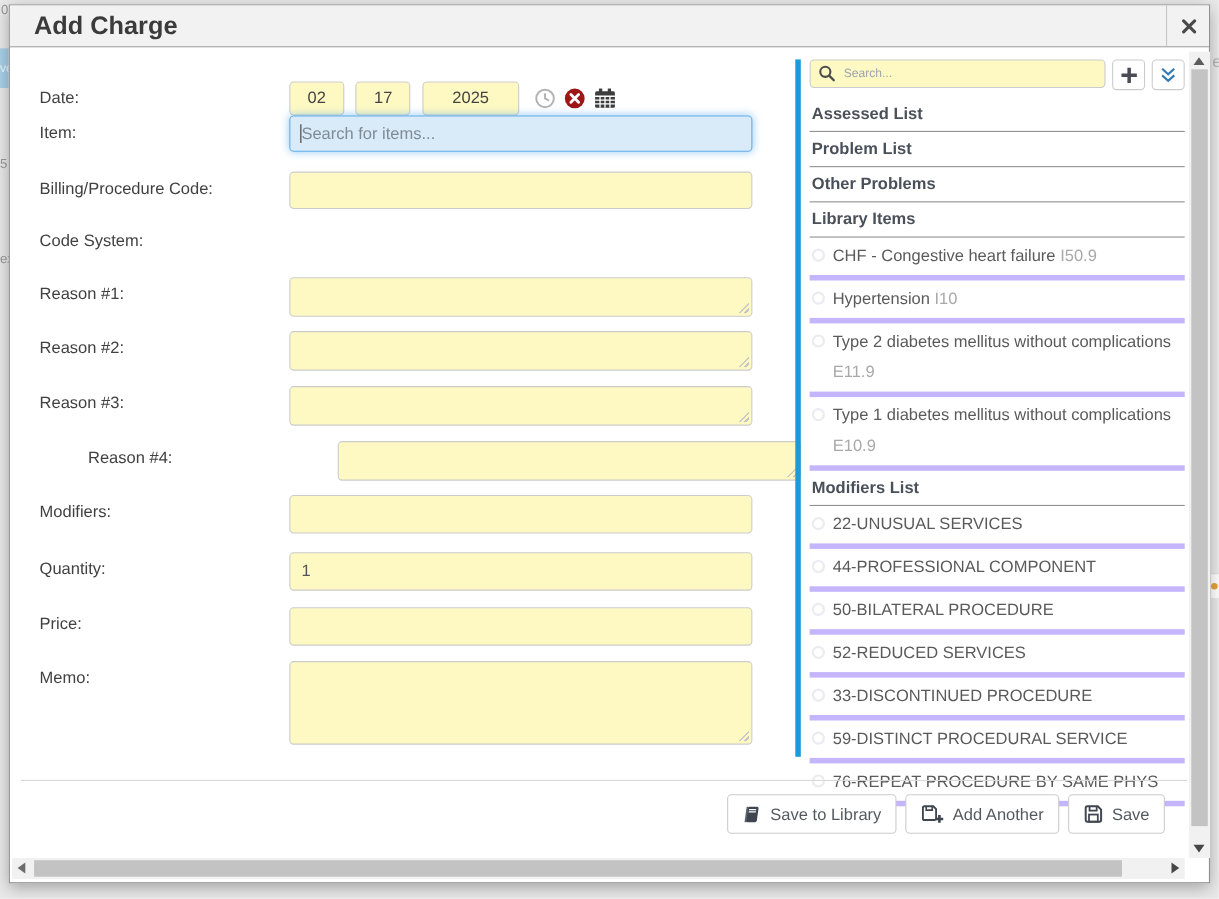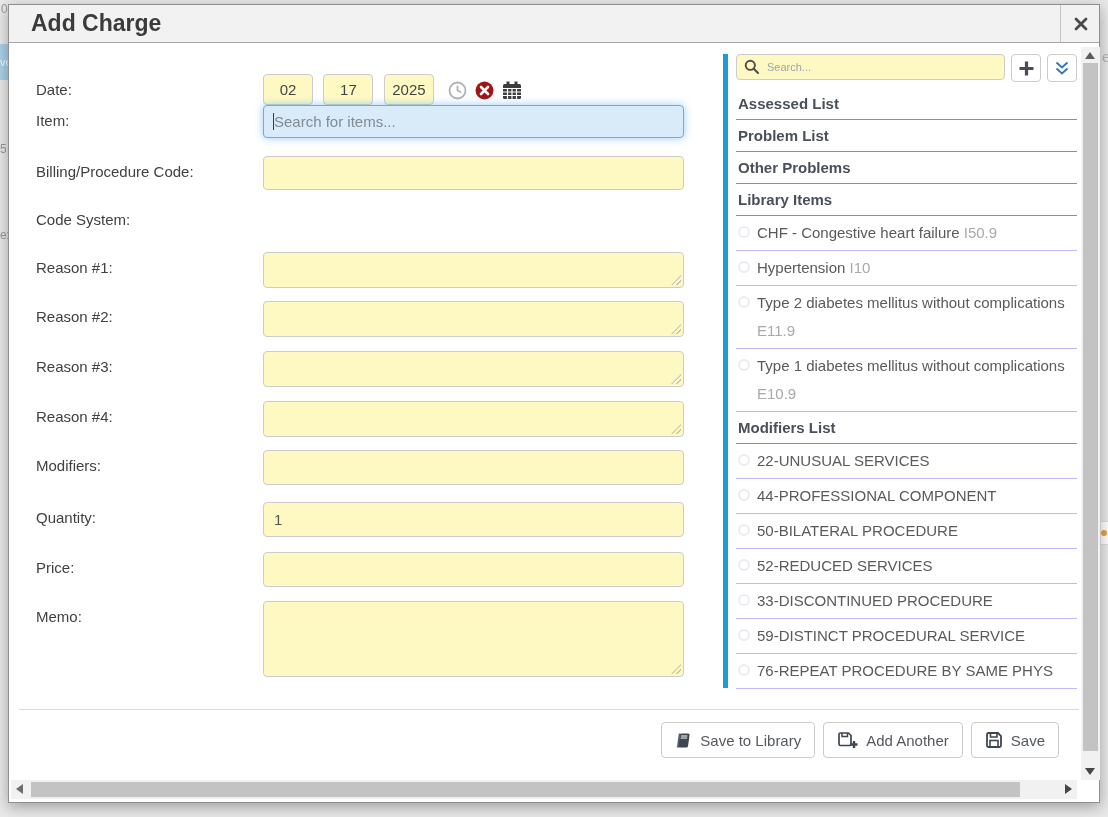--- a/index.html
+++ b/index.html
@@ -28,40 +28,40 @@
   input::placeholder, textarea::placeholder { color:#9aa4ad; }
   .txt { width:421px; height:34px; padding:0 10px; }
   .tarea-wrap { position:relative; width:421px; }
   .tarea { width:421px; height:36px; resize:none; padding:4px 10px; display:block; }
   .tarea.memo { height:76px; }
   .grip { position:absolute; right:3px; bottom:3px; width:10px; height:10px; pointer-events:none;
           background:repeating-linear-gradient(-45deg, transparent 0 2.2px, #c4c4c4 2.2px 3.6px);
           clip-path:polygon(100% 0,100% 100%,0 100%); }
 
   .date-in { height:31px; text-align:center; color:#444; margin-right:6px; }
-  .d-m,.d-d { width:50px; } .d-y { width:50px;text-align:center; }
+  .d-m,.d-d { width:50px; } .d-y { width:88px;text-align:center; }
   .date-icons { display:inline-flex; align-items:center; gap:8px; vertical-align:middle; margin-left:4px; height:31px; }
   .icon-btn { display:inline-flex; align-items:center; justify-content:center; cursor:pointer; background:none; border:none; padding:0; }
 
   .item-wrap { position:relative; width:421px; }
   .item-input { width:421px; height:33px; padding:0 10px; background:#d9eaf8; border:1px solid #66afe9;
                 box-shadow:0 0 8px rgba(82,168,236,.6); color:#555; }
   .item-input::placeholder { color:#7f8c96; }
   .caret { position:absolute; left:10px; top:8px; width:1px; height:17px; background:#3a3a3a; }
 
   
   .accent-bar { position:absolute; left:714px; top:49px; width:5px; height:634px; background:#1d9bd8; }
   .panel { position:absolute; left:727px; top:49px; width:341px; }
   .psearch-row { display:flex; gap:6px; height:28px; margin-bottom:6px; }
   .psearch-wrap { position:relative; flex:1; }
   .psearch { width:100%; height:26px; padding:0 8px 0 30px; font-size:11px; }
   .psearch-icon { position:absolute; left:8px; top:5px; }
   .pbtn { width:30px; height:28px; background:#fff; border:1px solid #ccc; border-radius:4px; display:flex; align-items:center; justify-content:center; cursor:pointer; }
   .sec-h { padding:6px 2px; line-height:19px; font-size:15px; font-weight:bold; color:#49505a; border-bottom:1px solid #909090; }
-  .p-item { display:flex; align-items:flex-start; padding:3px 2px; line-height:28px; font-size:15px; color:#5a5a5a; border-bottom:1px solid #c4b5fd; cursor:pointer; }
+  .p-item { display:flex; align-items:flex-start; padding:3px 2px; line-height:28px; font-size:15px; color:#5a5a5a; border-bottom:5px solid #c4b5fd; cursor:pointer; }
   .radio { flex:0 0 12px; width:12px; height:12px; border:2px solid #ebebf1; border-radius:50%; margin:7px 7px 0 0; }
   .code { color:#a9a9a9; }
   .code.block { display:block; }
 
   
   .fdivider { position:absolute; left:10px; top:704px; width:1060px; height:1px; background:#d8d8d8; }
   .footer { position:absolute; top:717px; right:40px; display:flex; gap:8px; }
   .fbtn { display:inline-flex; align-items:center; gap:8px; height:36px; padding:0 13px; background:#fff;
           border:1px solid #ccc; border-radius:4px; font-size:15px; color:#55595e; cursor:pointer; font-family:inherit; }
 
@@ -163,21 +163,21 @@
         <span class="grip"></span>
       </div>
   </div>
   <div class="frow" style="top:346px;">
     <label class="flabel">Reason #3:</label>
     <div class="fctl tarea-wrap">
         <textarea class="tarea" style=""></textarea>
         <span class="grip"></span>
       </div>
   </div>
-  <div class="frow" style="top:396px;">
+  <div class="frow" style="top:396px;margin-left:44px;">
     <label class="flabel">Reason #4:</label>
     <div class="fctl tarea-wrap">
         <textarea class="tarea" style=""></textarea>
         <span class="grip"></span>
       </div>
   </div>
 
   <div class="frow" style="top:445px;">
     <label class="flabel">Modifiers:</label>
     <div class="fctl"><input class="txt" style="height: 35px;"></div>

